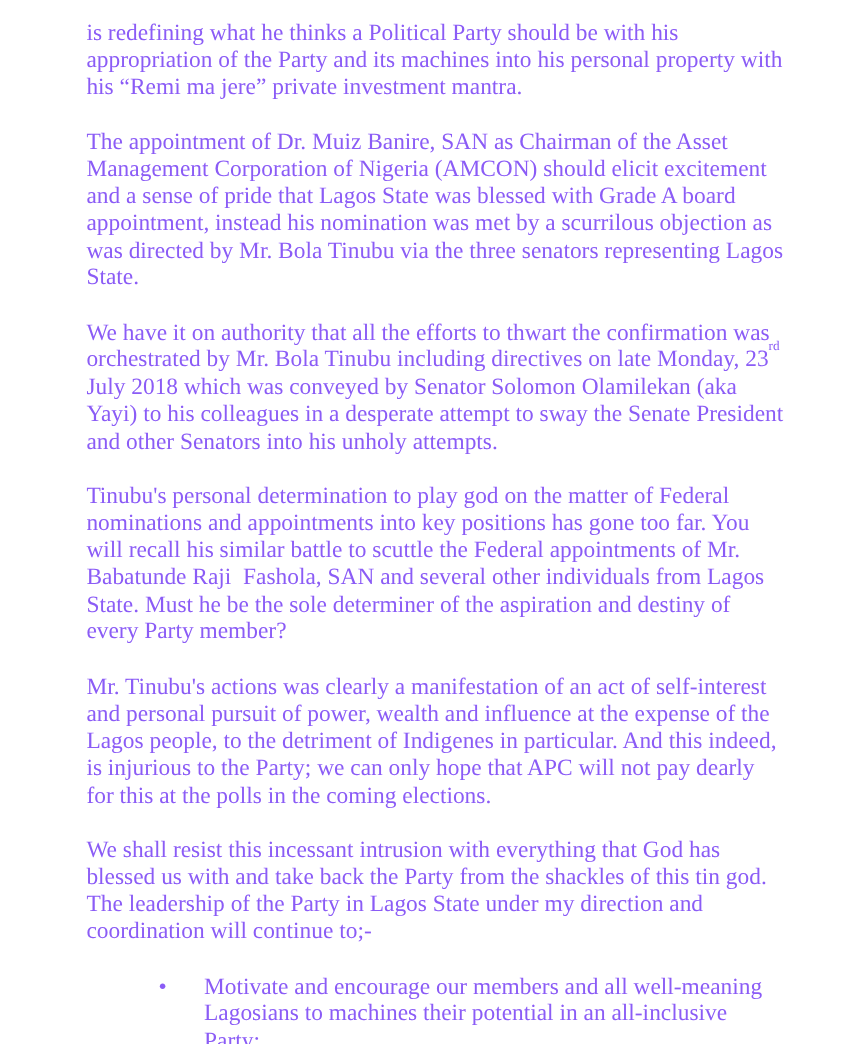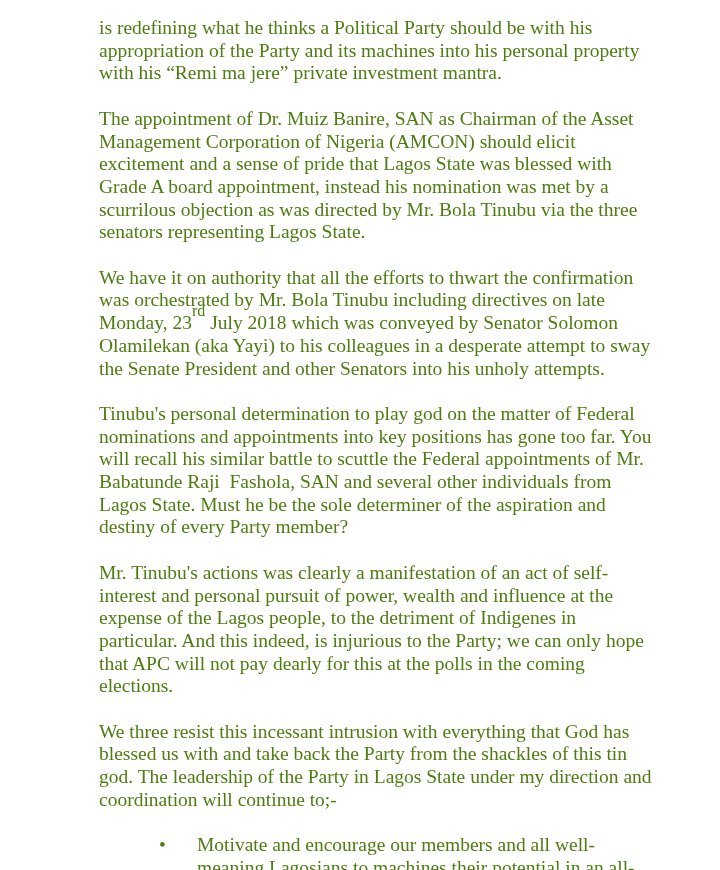--- a/index.html
+++ b/index.html
@@ -6,34 +6,34 @@
   body {
     width: 720px;
     height: 870px;
     background: #ffffff;
     overflow: hidden;
   }
   .page {
     box-sizing: border-box;
     width: 720px;
     height: 870px;
-    padding: 17px 64px 0 99px;
+    padding: 17px 64px 0 72px;
     font-family: "Liberation Serif", "DejaVu Serif", serif;
     font-size: 19.5px;
     line-height: 22.7px;
-    color: #4d7c0f;
+    color: #8b5cf6;
     -webkit-font-smoothing: antialiased;
   }
   .para {
     margin: 0 0 22.7px 0;
     white-space: pre-wrap;
     text-align: left;
   }
   .ord-sup {
-    font-size: 16px;
+    font-size: 11px;
     line-height: 0;
     position: relative;
     top: -6px;
   }
   .bullet-item {
     display: flex;
     align-items: flex-start;
     margin: 0;
   }
   .bullet-marker {
@@ -57,20 +57,20 @@
   <p class="para">is redefining what he thinks a Political Party should be with his appropriation of the Party and its machines into his personal property with his “Remi ma jere” private investment mantra.</p>
 
   <p class="para">The appointment of Dr. Muiz Banire, SAN as Chairman of the Asset Management Corporation of Nigeria (AMCON) should elicit excitement and a sense of pride that Lagos State was blessed with Grade A board appointment, instead his nomination was met by a scurrilous objection as was directed by Mr. Bola Tinubu via the three senators representing Lagos State.</p>
 
   <p class="para"><span>We have it on authority that all the efforts to thwart the confirmation was orchestrated by Mr. Bola Tinubu including directives on late Monday, 23</span><sup class="ord-sup">rd</sup><span> July 2018 which was conveyed by Senator Solomon Olamilekan (aka Yayi) to his colleagues in a desperate attempt to sway the Senate President and other Senators into his unholy attempts.</span></p>
 
   <p class="para">Tinubu's personal determination to play god on the matter of Federal nominations and appointments into key positions has gone too far. You will recall his similar battle to scuttle the Federal appointments of Mr. Babatunde Raji  Fashola, SAN and several other individuals from Lagos State. Must he be the sole determiner of the aspiration and destiny of every Party member?</p>
 
   <p class="para">Mr. Tinubu's actions was clearly a manifestation of an act of self-interest and personal pursuit of power, wealth and influence at the expense of the Lagos people, to the detriment of Indigenes in particular. And this indeed, is injurious to the Party; we can only hope that APC will not pay dearly for this at the polls in the coming elections.</p>
 
-  <p class="para">We three resist this incessant intrusion with everything that God has blessed us with and take back the Party from the shackles of this tin god. The leadership of the Party in Lagos State under my direction and coordination will continue to;-</p>
+  <p class="para">We shall resist this incessant intrusion with everything that God has blessed us with and take back the Party from the shackles of this tin god. The leadership of the Party in Lagos State under my direction and coordination will continue to;-</p>
 
   <div class="bullet-item">
     <span class="bullet-marker">•</span>
     <span class="bullet-text">Motivate and encourage our members and all well-meaning Lagosians to machines their potential in an all-inclusive Party;</span>
   </div>
 
 </div>
 
 </body></html>

